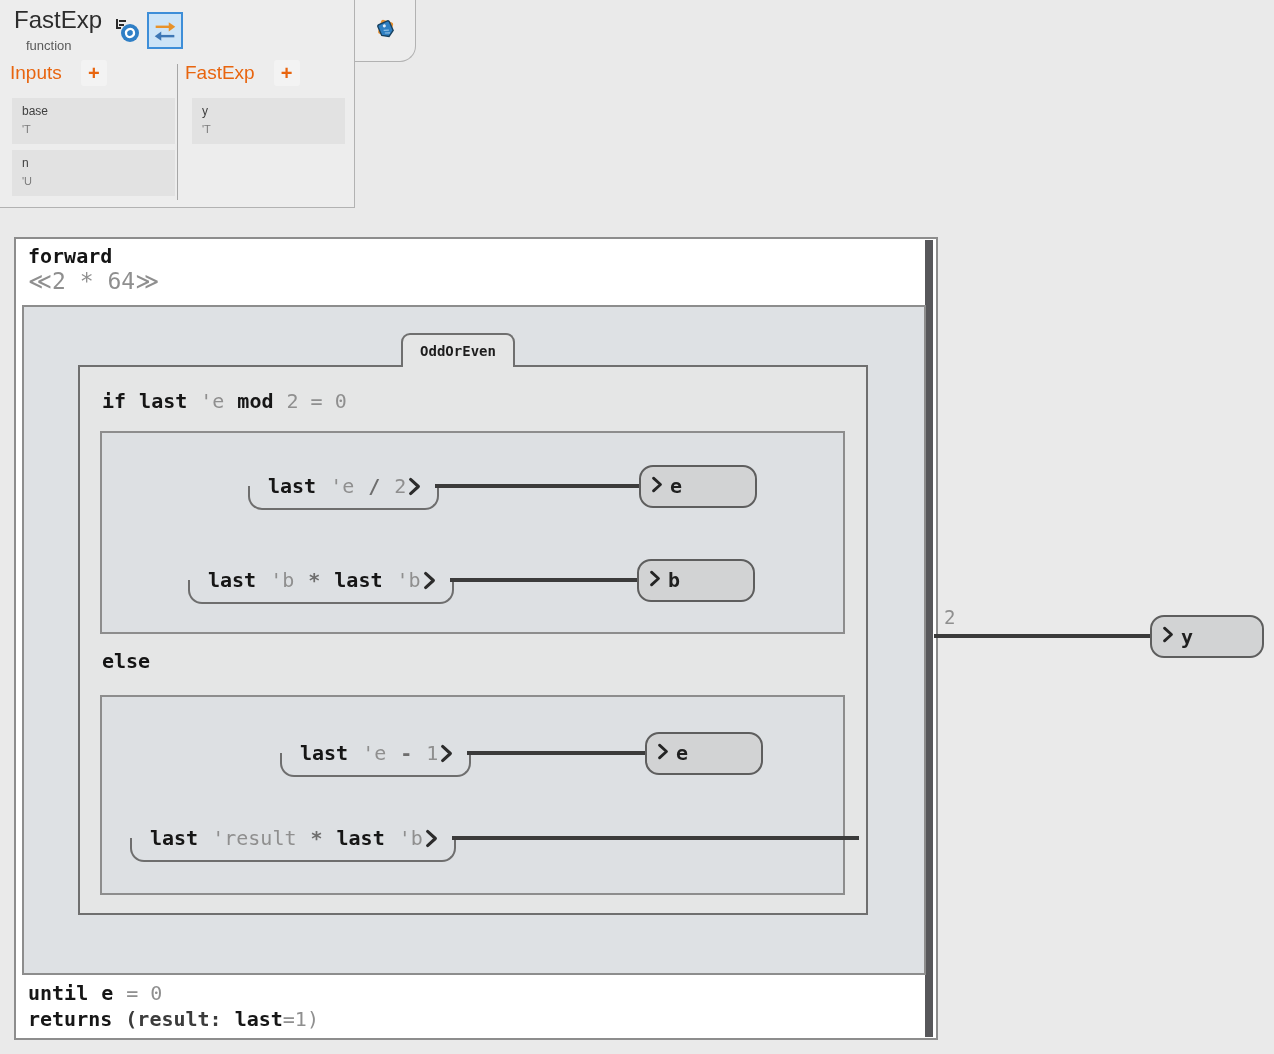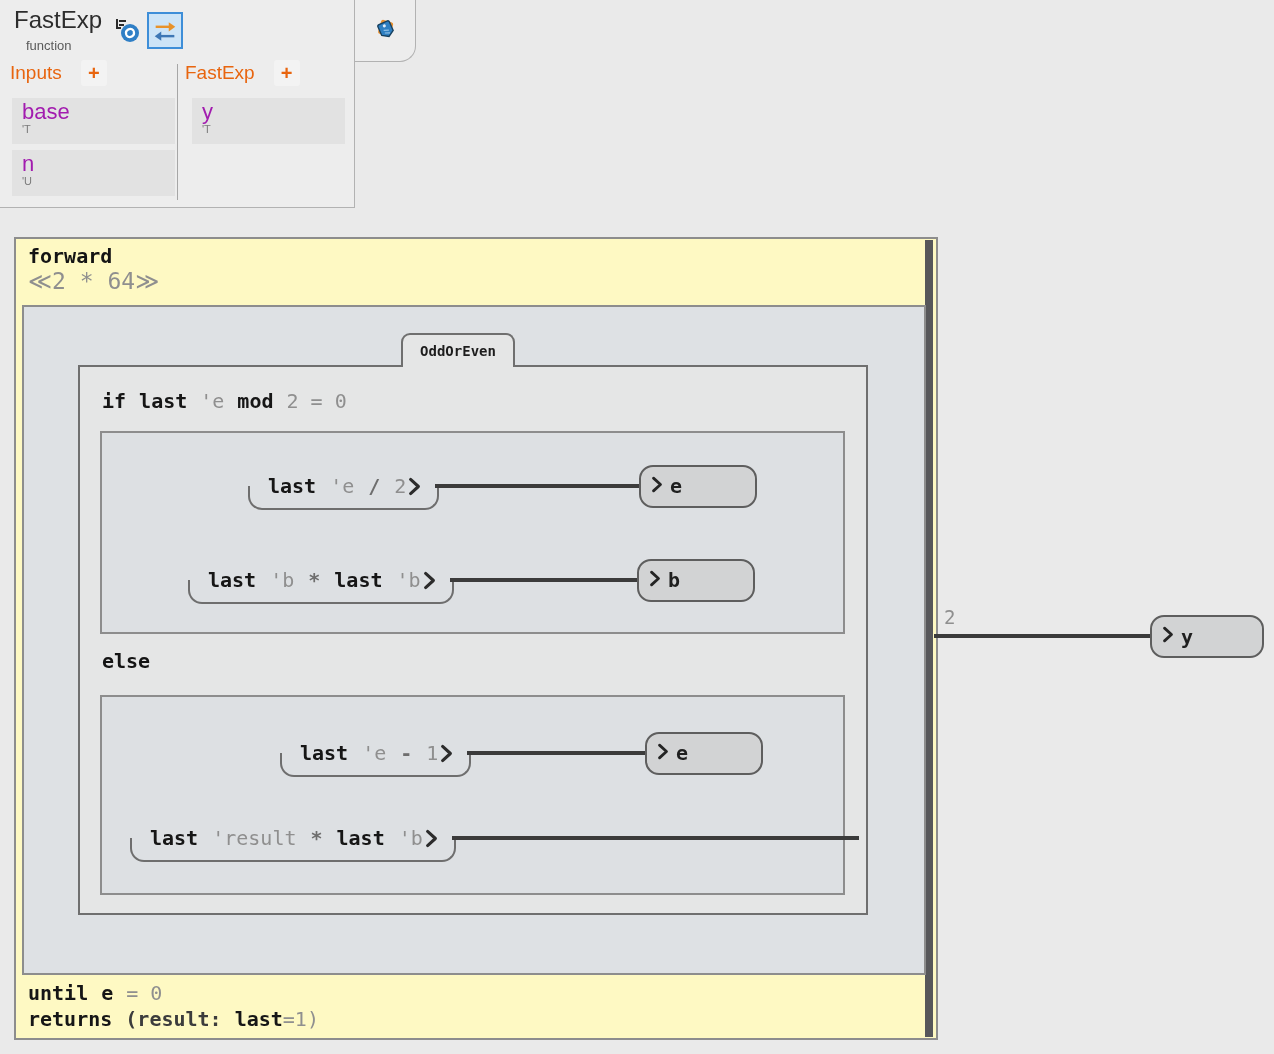--- a/index.html
+++ b/index.html
@@ -22,25 +22,25 @@
   .icon-swap{position:absolute;left:147px;top:12px;width:36px;height:37px;background:#cde4f7;
              border:2px solid #3e8ed8;box-sizing:border-box;display:flex;align-items:center;
              justify-content:center;cursor:pointer;}
   .col-head{position:absolute;display:flex;align-items:center;gap:19px;}
   .col-label{font-size:19px;color:#e8650f;}
   .add-btn{font-size:20px;font-weight:bold;color:#e8650f;background:#f3f3f3;border:none;
            width:26px;height:26px;line-height:24px;text-align:center;border-radius:3px;
            cursor:pointer;padding:0;font-family:"Liberation Sans",sans-serif;}
   .vsep{position:absolute;left:177px;top:64px;width:1px;height:136px;background:#a6a6a6;}
   .sig-item{position:absolute;background:#e2e2e2;box-sizing:border-box;padding:3px 10px;cursor:pointer;}
-  .sig-item .nm{font-size:22px;color:#a21caf;line-height:21px;}
+  .sig-item .nm{font-size:12px;color:#404040;line-height:21px;}
   .sig-item .tp{font-size:11px;color:#7b7b7b;line-height:14px;}
 
   
-  .flow{position:absolute;left:14px;top:237px;width:924px;height:803px;background:#fef9c3;
+  .flow{position:absolute;left:14px;top:237px;width:924px;height:803px;background:#ffffff;
         border:2px solid #8d8d8d;box-sizing:border-box;}
   .flow-bar{position:absolute;right:3px;top:1px;bottom:1px;width:8px;background:#57575a;}
   .flow-name{position:absolute;left:12px;top:5px;font-size:20px;font-weight:bold;color:#141414;}
   .flow-ann{position:absolute;left:12px;top:29px;font-size:23px;color:#8f8f8f;}
   .flow-body{position:absolute;left:6px;top:66px;width:904px;height:670px;background:#dee1e4;
              border:2px solid #8d8d8d;box-sizing:border-box;}
   .footer-line{position:absolute;left:12px;font-size:20px;display:flex;}
   .footer-line .tok{margin-right:13px;}
   .footer-line .tok.tight{margin-right:0;}
 

